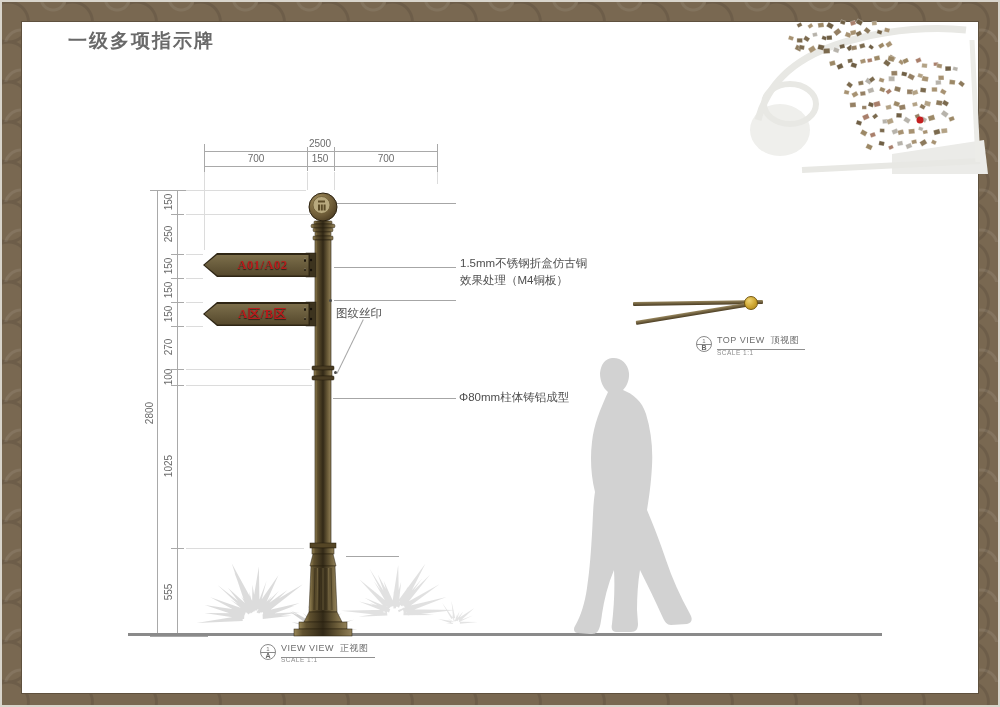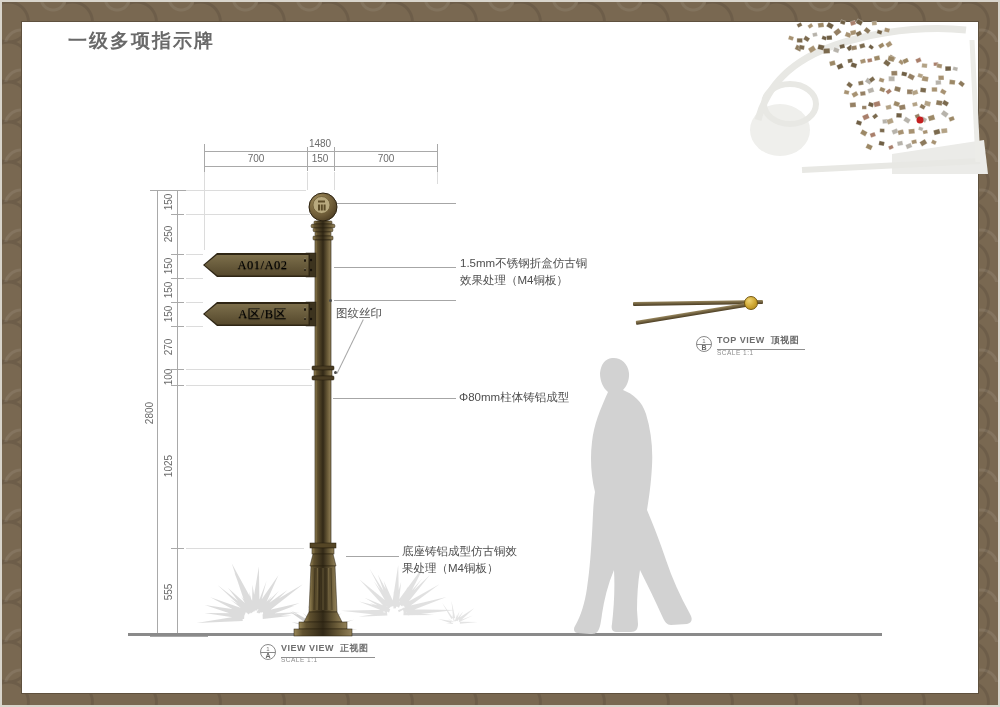--- a/index.html
+++ b/index.html
@@ -30,29 +30,29 @@
   .ldot{position:absolute;width:3px;height:3px;border-radius:50%;background:#4a4a4a;}
   .ann{position:absolute;font-size:11.5px;line-height:17px;color:#4e4e4e;white-space:nowrap;}
 
   
   .plate{position:absolute;width:107px;height:24px;}
   .plate .outer{position:absolute;inset:0;background:#2e2514;
     clip-path:polygon(0 50%,14px 0,100% 0,100% 100%,14px 100%);}
   .plate .inner{position:absolute;inset:1.5px;background:linear-gradient(180deg,#7d6f4b 0%,#6a5d3d 45%,#55482c 100%);
     clip-path:polygon(0 50%,13px 0,100% 0,100% 100%,13px 100%);}
   .plate .label{position:absolute;left:18px;right:6px;top:0;bottom:0;text-align:center;line-height:24px;
-    font-family:"Liberation Serif","DejaVu Serif",serif;font-weight:normal;font-size:12.5px;color:#000000;
+    font-family:"Liberation Serif","DejaVu Serif",serif;font-weight:bold;font-size:12.5px;color:#b91c1c;
     letter-spacing:.5px;text-shadow:0 1px 1px rgba(0,0,0,.55);}
   .screw{position:absolute;right:4px;width:2.5px;height:2.5px;border-radius:50%;background:#1d160a;box-shadow:0 -0.5px 0 rgba(255,255,255,.35);}
 
   
   .vsym{position:absolute;width:16px;height:16px;border:1px solid #8a8a8a;border-radius:50%;box-sizing:border-box;background:#fff;}
   .vsym .tp{position:absolute;top:0;left:0;right:0;height:7px;font-size:6px;line-height:8px;text-align:center;color:#777;border-bottom:1px solid #8a8a8a;}
   .vsym .bt{position:absolute;bottom:0;left:0;right:0;height:7px;font-size:7px;line-height:7px;text-align:center;color:#666;font-weight:bold;}
-  .vtitle{position:absolute;font-size:9px;font-weight:bold;color:#6e6e6e;letter-spacing:.5px;border-bottom:1px solid #909090;padding:0 6px 2px 0;}
+  .vtitle{position:absolute;font-size:9px;font-weight:normal;color:#6e6e6e;letter-spacing:.5px;border-bottom:1px solid #909090;padding:0 6px 2px 0;}
   .vscale{position:absolute;font-size:6.5px;color:#8d8d8d;letter-spacing:.5px;}
 
   
   .tvbar{position:absolute;height:4px;background:linear-gradient(180deg,#96855c,#4a3c22);border-radius:1px;}
   #tv-knob{position:absolute;left:744px;top:296px;width:14px;height:14px;border-radius:50%;
     background:radial-gradient(circle at 35% 30%,#eed372 0%,#cda42f 55%,#a5811c 100%);border:1.5px solid #74570f;box-sizing:border-box;}
 
   #ground-line{position:absolute;left:128px;top:633px;width:754px;height:3px;background:#8a8a8a;}
 </style>
 </head>
@@ -198,21 +198,21 @@
         </g>
       <circle cx="178" cy="108" r="3.5" fill="#c41f1f"></circle>
     </svg>
 
     <div class="hline" style="left:204px;top:151px;width:233px"></div>
     <div class="hline" style="left:204px;top:166px;width:233px"></div>
     <div class="vline" style="left:204px;top:144px;height:30px"></div>
     <div class="vline" style="left:307px;top:147px;height:24px"></div>
     <div class="vline" style="left:334px;top:147px;height:24px"></div>
     <div class="vline" style="left:437px;top:144px;height:30px"></div>
-    <span class="dimh" style="left:320px;top:143px">1480</span>
+    <span class="dimh" style="left:320px;top:143px">2500</span>
     <span class="dimh" style="left:256px;top:158px">700</span>
     <span class="dimh" style="left:320px;top:158px">150</span>
     <span class="dimh" style="left:386px;top:158px">700</span>
     <div class="extv" style="left:204px;top:172px;height:78px"></div>
     <div class="extv" style="left:307px;top:172px;height:18px"></div>
     <div class="extv" style="left:334px;top:172px;height:18px"></div>
     <div class="extv" style="left:437px;top:172px;height:12px"></div>
 
     <div class="vline" style="left:157px;top:190px;height:446px"></div>
     <div class="vline" style="left:177px;top:190px;height:446px"></div>
@@ -347,24 +347,20 @@
     <div class="ann" style="left:336px;top:305px">
       <div>图纹丝印</div>
     </div>
 
     <div class="leader" style="left:333px;top:398px;width:123px"></div>
     <div class="ann" style="left:459px;top:389px">
       <div>Φ80mm柱体铸铝成型</div>
     </div>
 
     <div class="leader" style="left:346px;top:556px;width:53px"></div>
-    <div class="ann" style="left:402px;top:543px">
-      <div>底座铸铝成型仿古铜效</div>
-      <div>果处理（M4铜板）</div>
-    </div>
 
     <div class="tvbar" style="left:633px;top:301px;width:130px;transform:rotate(-0.8deg)"></div>
     <div class="tvbar" style="left:636px;top:321px;width:118px;transform:rotate(-9.3deg);transform-origin:left center"></div>
     <div id="tv-knob"></div>
     <div class="vsym" style="left:696px;top:336px">
       <div class="tp">1</div>
       <div class="bt">B</div>
     </div>
     <div class="vtitle" style="left:717px;top:334px">
       <span>TOP VIEW</span>&nbsp;&nbsp;<span>顶视图</span>

